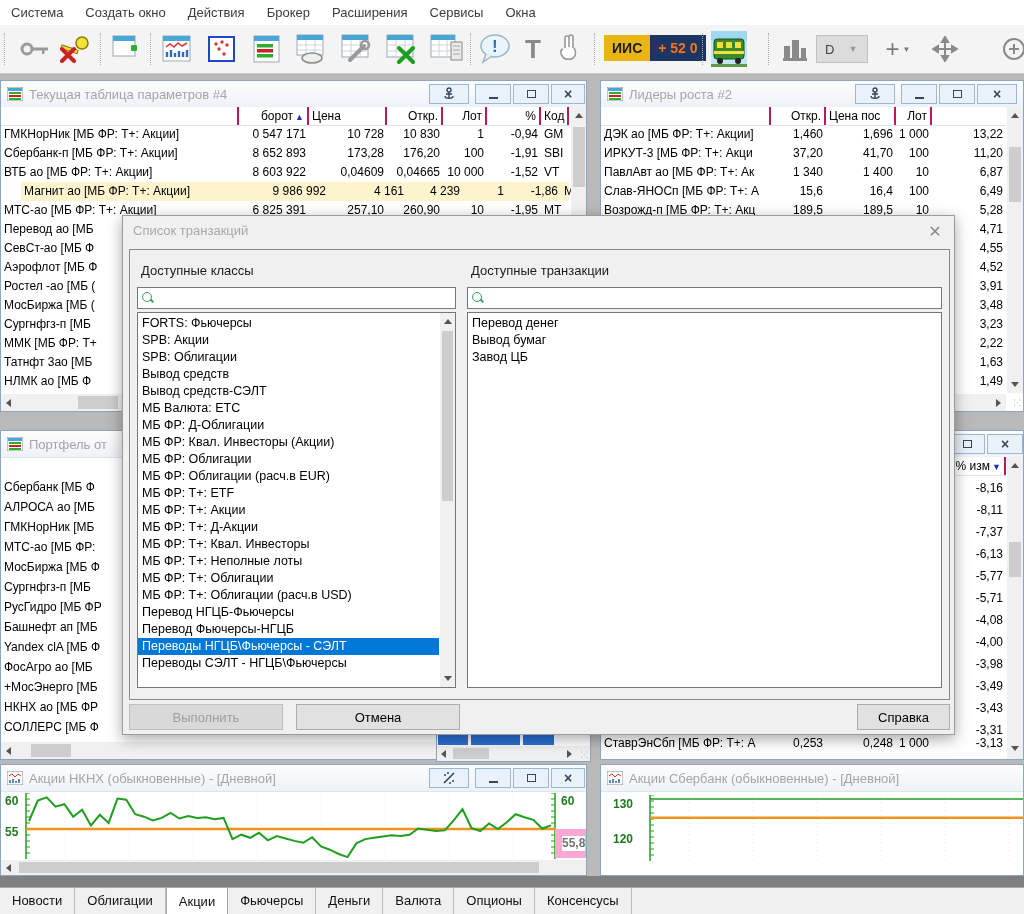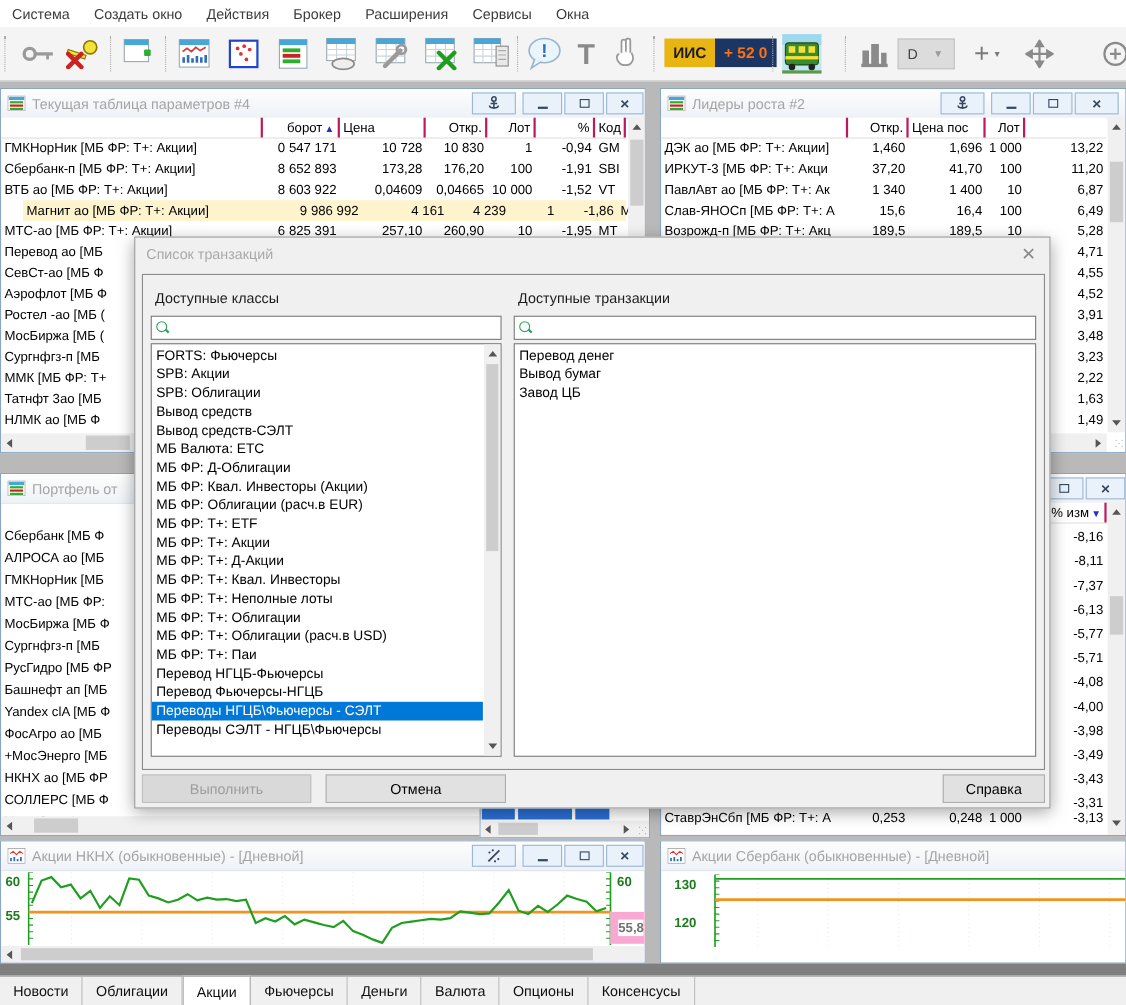--- a/index.html
+++ b/index.html
@@ -833,29 +833,29 @@
     <div class="listbox" style="left:14px;top:96px;width:319px;height:376px">
       <div id="classes-list" style="position:absolute;left:0;top:2px;right:16px">
           <div class="li">FORTS: Фьючерсы</div>
           <div class="li">SPB: Акции</div>
           <div class="li">SPB: Облигации</div>
           <div class="li">Вывод средств</div>
           <div class="li">Вывод средств-СЭЛТ</div>
           <div class="li">МБ Валюта: ETC</div>
           <div class="li">МБ ФР: Д-Облигации</div>
           <div class="li">МБ ФР: Квал. Инвесторы (Акции)</div>
+          <div class="li">МБ ФР: Облигации</div>
           <div class="li">МБ ФР: Облигации (расч.в EUR)</div>
           <div class="li">МБ ФР: Т+: ETF</div>
           <div class="li">МБ ФР: Т+: Акции</div>
           <div class="li">МБ ФР: Т+: Д-Акции</div>
           <div class="li">МБ ФР: Т+: Квал. Инвесторы</div>
           <div class="li">МБ ФР: Т+: Неполные лоты</div>
           <div class="li">МБ ФР: Т+: Облигации</div>
           <div class="li">МБ ФР: Т+: Облигации (расч.в USD)</div>
-          <div class="li">МБ ФР: Т+: Паи</div>
           <div class="li">Перевод НГЦБ-Фьючерсы</div>
           <div class="li">Перевод Фьючерсы-НГЦБ</div>
           <div class="li sel">Переводы НГЦБ\Фьючерсы - СЭЛТ</div>
           <div class="li">Переводы СЭЛТ - НГЦБ\Фьючерсы</div>
         </div>
       <div class="sb" style="right:0;top:0;width:15px;bottom:0">
         <div class="arr a-up" style="left:3.5px;top:6px"></div>
         <div class="thumb" style="left:2px;top:18px;width:11px;height:170px"></div>
         <div class="arr a-dn" style="left:3.5px;bottom:6px"></div>
       </div>

